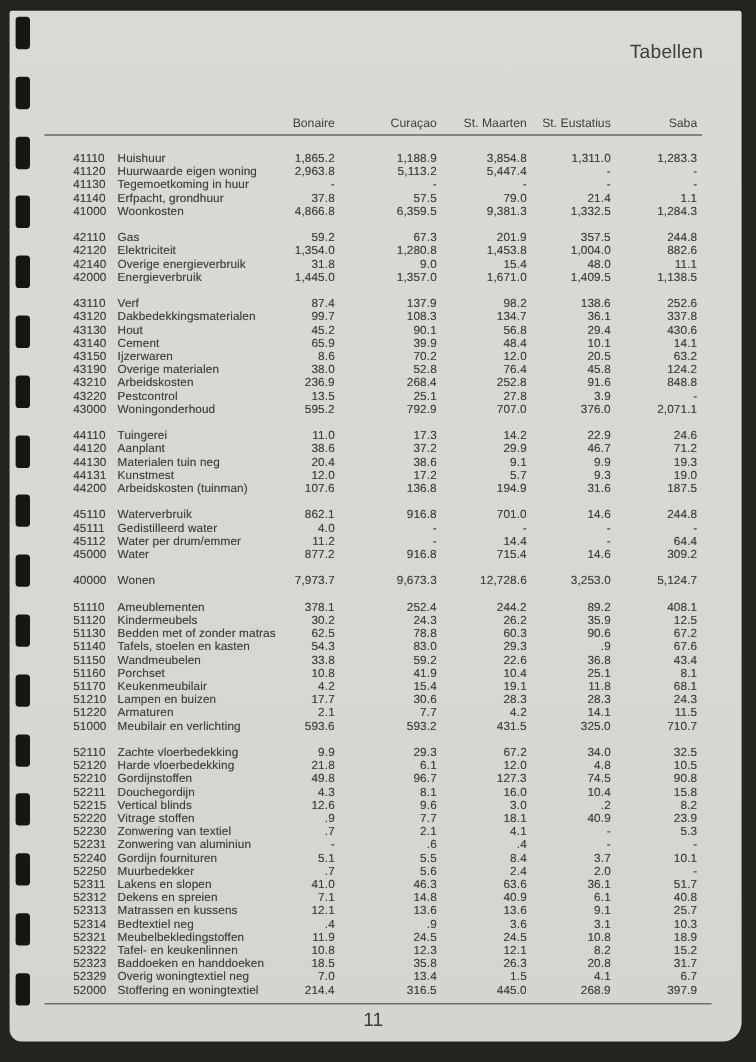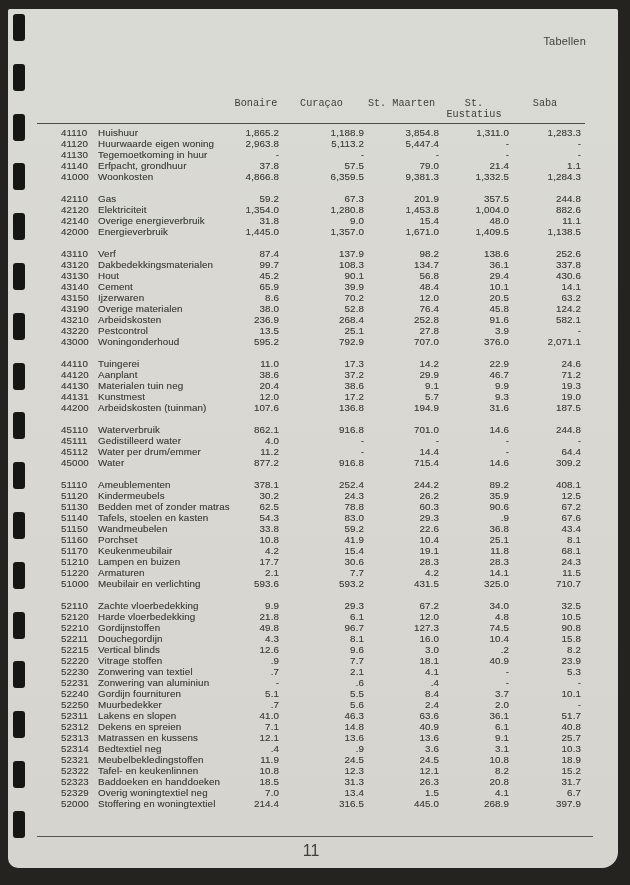--- a/index.html
+++ b/index.html
@@ -12,34 +12,34 @@
     position:absolute;left:8px;top:9px;width:610px;height:859px;
     background:linear-gradient(180deg,#dadad5 0%,#d8d7d2 55%,#d5d4cf 100%);
     border-radius:2px 2px 16px 10px;
   }
   .hole{
     position:absolute;left:5px;width:12px;height:27px;
     background:#161613;border-radius:3px;
   }
   .tabellen{
     position:absolute;top:26px;right:32px;
-    font-size:11px;color:#3e3e3a;letter-spacing:.2px;
+    font-size:16px;color:#3e3e3a;letter-spacing:.2px;
   }
   .title{
     position:absolute;top:71px;left:27px;right:14px;
     font-size:10.6px;color:#3c3c38;letter-spacing:.1px;
     padding-bottom:2px;border-bottom:1.6px solid #4c4b46;
   }
   .colhead{
     position:absolute;top:89px;left:29px;width:548px;
     display:grid;grid-template-columns:196px 46px 85px 75px 70px 72px;
     font-size:10.2px;color:#3e3e3a;
     padding-bottom:3px;border-bottom:1.6px solid #4c4b46;
   }
-  .colhead .ch{text-align:center;font-family:Liberation Mono, monospace;}
+  .colhead .ch{text-align:right;}
   .tbody{
     position:absolute;top:118px;left:29px;width:548px;
     font-size:9.8px;color:#3f3f3a;
     text-shadow:0 0 .6px rgba(63,63,58,.45);
     letter-spacing:.1px;
   }
   .group{margin-bottom:11px;}
   .row{
     display:grid;grid-template-columns:196px 46px 85px 75px 70px 72px;
     height:11px;line-height:11px;white-space:nowrap;
@@ -218,21 +218,21 @@
           <div class="c-num">76.4</div>
           <div class="c-num">45.8</div>
           <div class="c-num">124.2</div>
         </div>
         <div class="row">
           <div class="c-label"><span class="code">43210</span><span class="lname">Arbeidskosten</span></div>
           <div class="c-num">236.9</div>
           <div class="c-num">268.4</div>
           <div class="c-num">252.8</div>
           <div class="c-num">91.6</div>
-          <div class="c-num">582.1</div>
+          <div class="c-num">848.8</div>
         </div>
         <div class="row">
           <div class="c-label"><span class="code">43220</span><span class="lname">Pestcontrol</span></div>
           <div class="c-num">13.5</div>
           <div class="c-num">25.1</div>
           <div class="c-num">27.8</div>
           <div class="c-num">3.9</div>
           <div class="c-num">-</div>
         </div>
         <div class="row">
@@ -315,20 +315,30 @@
           <div class="c-label"><span class="code">45000</span><span class="lname">Water</span></div>
           <div class="c-num">877.2</div>
           <div class="c-num">916.8</div>
           <div class="c-num">715.4</div>
           <div class="c-num">14.6</div>
           <div class="c-num">309.2</div>
         </div>
       </div>
       <div class="group">
         <div class="row">
+          <div class="c-label"><span class="code">40000</span><span class="lname">Wonen</span></div>
+          <div class="c-num">7,973.7</div>
+          <div class="c-num">9,673.3</div>
+          <div class="c-num">12,728.6</div>
+          <div class="c-num">3,253.0</div>
+          <div class="c-num">5,124.7</div>
+        </div>
+      </div>
+      <div class="group">
+        <div class="row">
           <div class="c-label"><span class="code">51110</span><span class="lname">Ameublementen</span></div>
           <div class="c-num">378.1</div>
           <div class="c-num">252.4</div>
           <div class="c-num">244.2</div>
           <div class="c-num">89.2</div>
           <div class="c-num">408.1</div>
         </div>
         <div class="row">
           <div class="c-label"><span class="code">51120</span><span class="lname">Kindermeubels</span></div>
           <div class="c-num">30.2</div>
@@ -527,21 +537,21 @@
           <div class="c-label"><span class="code">52322</span><span class="lname">Tafel- en keukenlinnen</span></div>
           <div class="c-num">10.8</div>
           <div class="c-num">12.3</div>
           <div class="c-num">12.1</div>
           <div class="c-num">8.2</div>
           <div class="c-num">15.2</div>
         </div>
         <div class="row">
           <div class="c-label"><span class="code">52323</span><span class="lname">Baddoeken en handdoeken</span></div>
           <div class="c-num">18.5</div>
-          <div class="c-num">31.3</div>
+          <div class="c-num">35.8</div>
           <div class="c-num">26.3</div>
           <div class="c-num">20.8</div>
           <div class="c-num">31.7</div>
         </div>
         <div class="row">
           <div class="c-label"><span class="code">52329</span><span class="lname">Overig woningtextiel neg</span></div>
           <div class="c-num">7.0</div>
           <div class="c-num">13.4</div>
           <div class="c-num">1.5</div>
           <div class="c-num">4.1</div>

